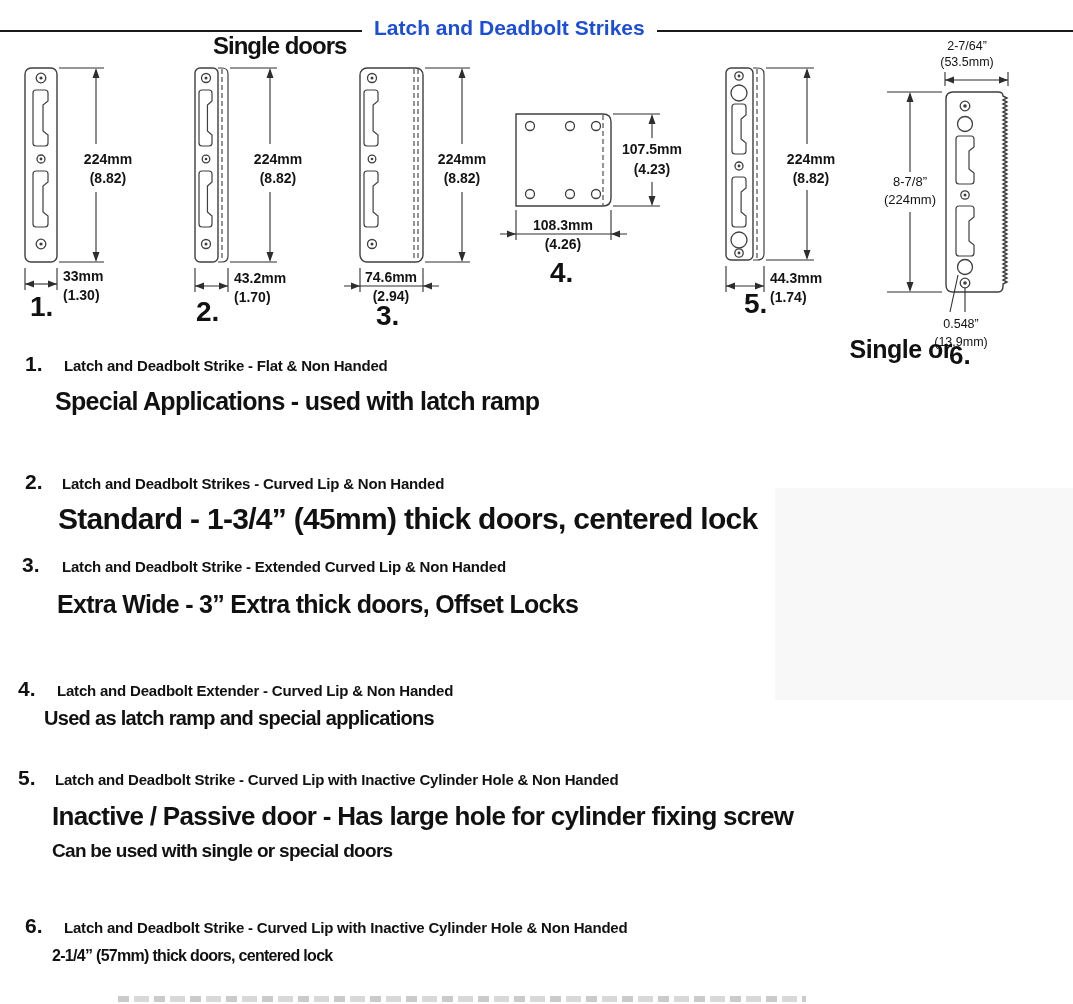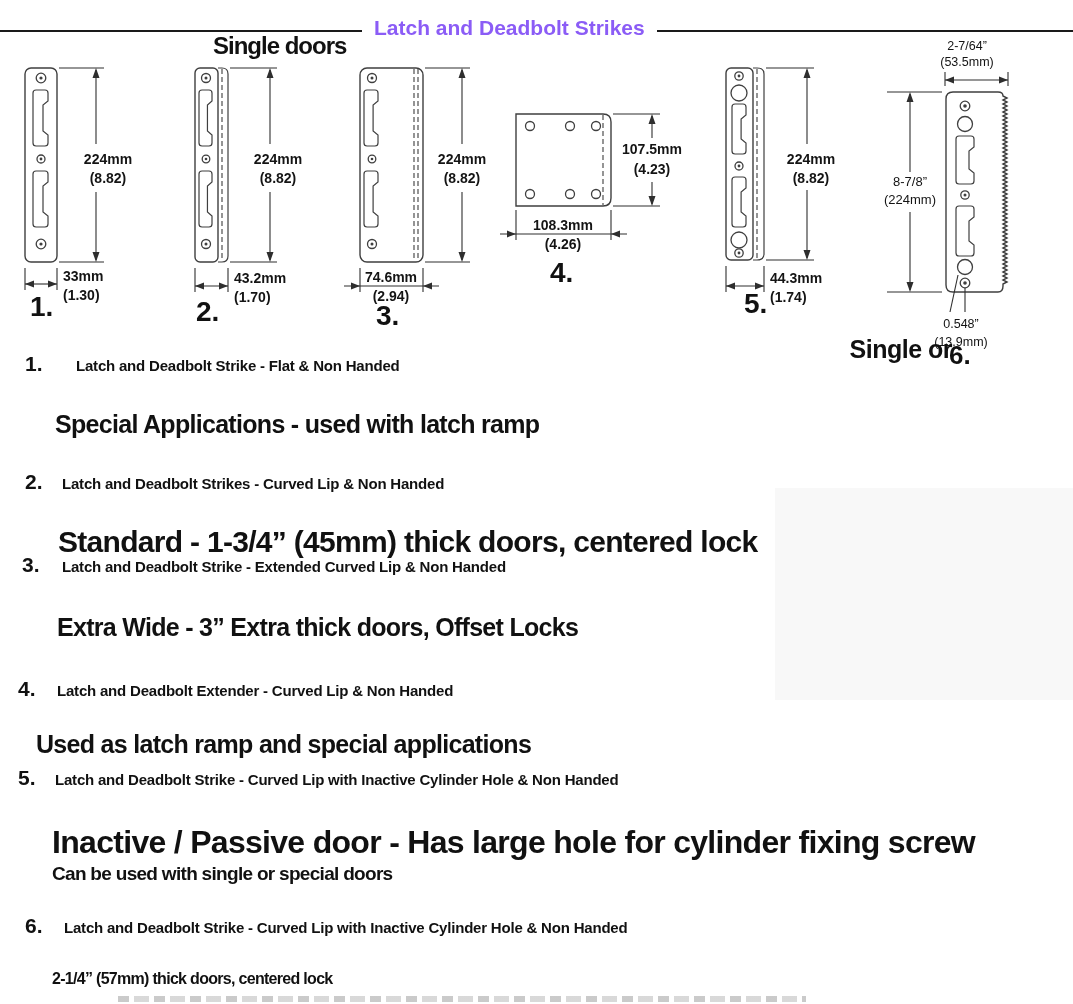--- a/index.html
+++ b/index.html
@@ -10,21 +10,21 @@
   .rule{position:absolute;left:0;top:30px;width:100%;height:2px;background:#1a1a1a;}
   .title{position:absolute;left:362px;top:16px;background:#fff;padding:0 12px;
          font-size:21px;font-weight:bold;white-space:nowrap;}
   .section-label{position:absolute;left:213px;top:32px;font-size:24px;font-weight:bold;
          letter-spacing:-1px;white-space:nowrap;}
   .dia-num{position:absolute;font-size:28px;font-weight:bold;}
   .sod{position:absolute;left:762px;top:334px;width:190px;text-align:right;
        font-size:25px;font-weight:bold;line-height:1.25;letter-spacing:-0.5px;}
   .num{position:absolute;font-size:21px;font-weight:bold;}
   .h{position:absolute;font-size:15px;font-weight:bold;letter-spacing:-0.2px;white-space:nowrap;}
-  .sub{position:absolute;font-weight:bold;letter-spacing:-0.7px;white-space:nowrap;margin-top:23px;}
+  .sub{position:absolute;font-weight:bold;letter-spacing:-0.7px;white-space:nowrap;}
   .gray-panel{position:absolute;left:775px;top:488px;width:298px;height:212px;background:#f8f8f8;}
   .remnant{position:absolute;left:118px;top:996px;width:688px;height:6px;opacity:.45;
      background:repeating-linear-gradient(90deg,#8a8a8a 0 11px,#fff 11px 16px,#aaa 16px 31px,#fff 31px 36px);}
   
   .ln{stroke:#3f3f3f;stroke-width:1.2;fill:none;}
   .thin{stroke:#2e2e2e;stroke-width:1.1;fill:none;}
   .plate{fill:#fff;stroke:#3f3f3f;stroke-width:1.4;}
   .dsh{stroke:#3f3f3f;stroke-width:1.1;fill:none;stroke-dasharray:5 3;}
   .arr{fill:#2e2e2e;stroke:none;}
   .ring{fill:#fff;stroke:#3f3f3f;stroke-width:1.3;}
@@ -32,21 +32,21 @@
   .dimtxt{font-family:"Liberation Sans",sans-serif;font-size:14px;font-weight:bold;fill:#141414;}
   .dimtxt6{font-family:"Liberation Sans",sans-serif;font-size:12.5px;font-weight:normal;fill:#141414;}
 </style>
 </head>
 <body>
 
 <div class="page">
 
   <div class="gray-panel"></div>
   <div class="rule"></div>
-  <div class="title" style="color:#8b5cf6;">Latch and Deadbolt Strikes</div>
+  <div class="title" style="color:#1d4ed8;">Latch and Deadbolt Strikes</div>
   <div class="section-label">Single doors</div>
 
   <svg class="abs" style="left:12px;top:56px" width="170" height="250" viewBox="0 0 170 250">
     <rect class="plate" x="13" y="12" width="32" height="194" rx="6"></rect>
     <circle class="ring" cx="29" cy="22" r="4.8"></circle>
       <circle class="dot" cx="29" cy="22" r="1.6"></circle>
     <path class="ln" d="M24 34H33Q36 34 36 37V45L31 49V75L36 79V87Q36 90 33 90H24Q21 90 21 87V37Q21 34 24 34Z"></path>
     <circle class="ring" cx="29" cy="103" r="4"></circle>
       <circle class="dot" cx="29" cy="103" r="1.4"></circle>
     <path class="ln" d="M24 115H33Q36 115 36 118V126L31 130V156L36 160V168Q36 171 33 171H24Q21 171 21 168V118Q21 115 24 115Z"></path>
@@ -221,38 +221,38 @@
     <text class="dimtxt6" x="99" y="294" text-anchor="middle">0.548”</text>
     <text class="dimtxt6" x="99" y="312" text-anchor="middle">(13.9mm)</text>
   </svg>
   <div class="dia-num" style="left:949px;top:340px;font-size:26px">6.</div>
 
   <div class="sod">
     <div>Single or</div>
   </div>
 
   <div class="num" style="left:25px;top:352px">1.</div>
-  <div class="h" style="left:76px;top:357px">Latch and Deadbolt Strike - Flat &amp; Non Handed</div>
+  <div class="h" style="left:64px;top:357px">Latch and Deadbolt Strike - Flat &amp; Non Handed</div>
   <div class="sub" style="left:55px;top:387px;font-size:25px">Special Applications - used with latch ramp</div>
 
   <div class="num" style="left:25px;top:470px">2.</div>
   <div class="h" style="left:62px;top:475px">Latch and Deadbolt Strikes - Curved Lip &amp; Non Handed</div>
   <div class="sub" style="left:58px;top:502px;font-size:30px">Standard - 1-3/4” (45mm) thick doors, centered lock</div>
 
   <div class="num" style="left:22px;top:553px">3.</div>
   <div class="h" style="left:62px;top:558px">Latch and Deadbolt Strike - Extended Curved Lip &amp; Non Handed</div>
   <div class="sub" style="left:57px;top:590px;font-size:25px">Extra Wide  -   3” Extra thick doors, Offset Locks</div>
 
   <div class="num" style="left:18px;top:677px">4.</div>
   <div class="h" style="left:57px;top:682px">Latch and Deadbolt Extender - Curved Lip &amp; Non Handed</div>
-  <div class="sub" style="left:36px;top:707px;font-size:25px">Used as latch ramp and special applications</div>
+  <div class="sub" style="left:44px;top:707px;font-size:20px">Used as latch ramp and special applications</div>
 
   <div class="num" style="left:18px;top:766px">5.</div>
   <div class="h" style="left:55px;top:771px">Latch and Deadbolt Strike - Curved Lip with Inactive Cylinder Hole &amp; Non Handed</div>
-  <div class="sub" style="left:52px;top:801px;font-size:32px">Inactive / Passive door - Has large hole for cylinder fixing screw</div>
+  <div class="sub" style="left:52px;top:801px;font-size:26px">Inactive / Passive door - Has large hole for cylinder fixing screw</div>
   <div class="sub" style="left:52px;top:840px;font-size:19px">Can be used with single or special doors</div>
 
   <div class="num" style="left:25px;top:914px">6.</div>
   <div class="h" style="left:64px;top:919px">Latch and Deadbolt Strike - Curved Lip with Inactive Cylinder Hole &amp; Non Handed</div>
   <div class="sub" style="left:52px;top:947px;font-size:16px">2-1/4” (57mm) thick doors, centered lock</div>
 
   <div class="remnant"></div>
 </div>
 
 </body></html>

